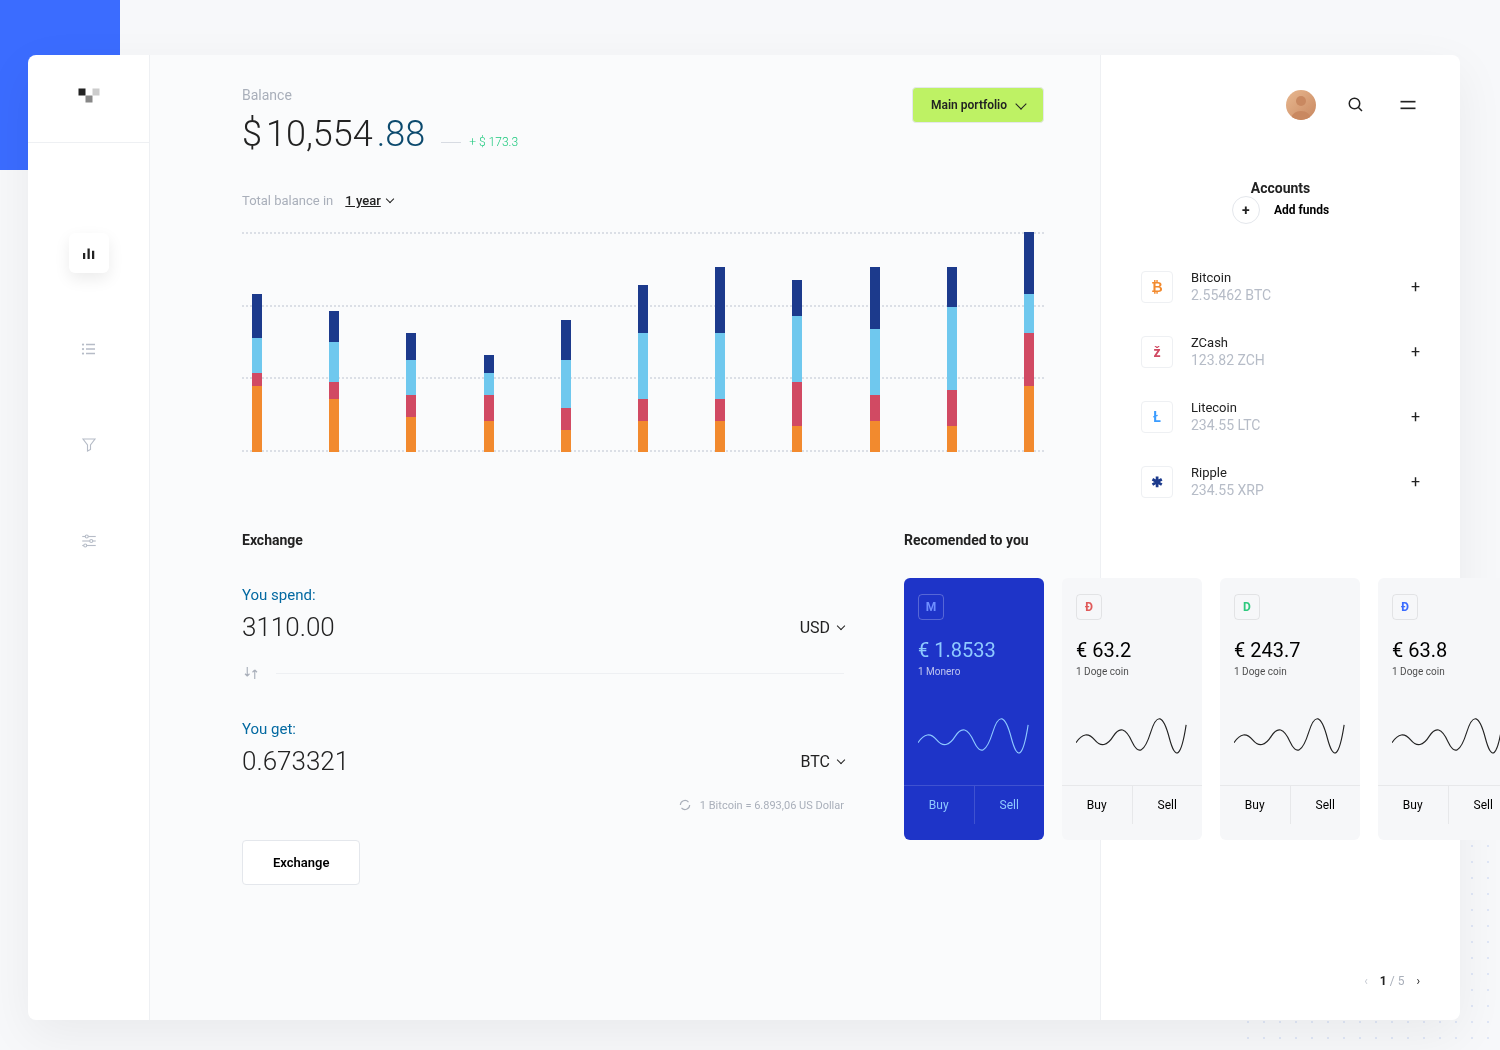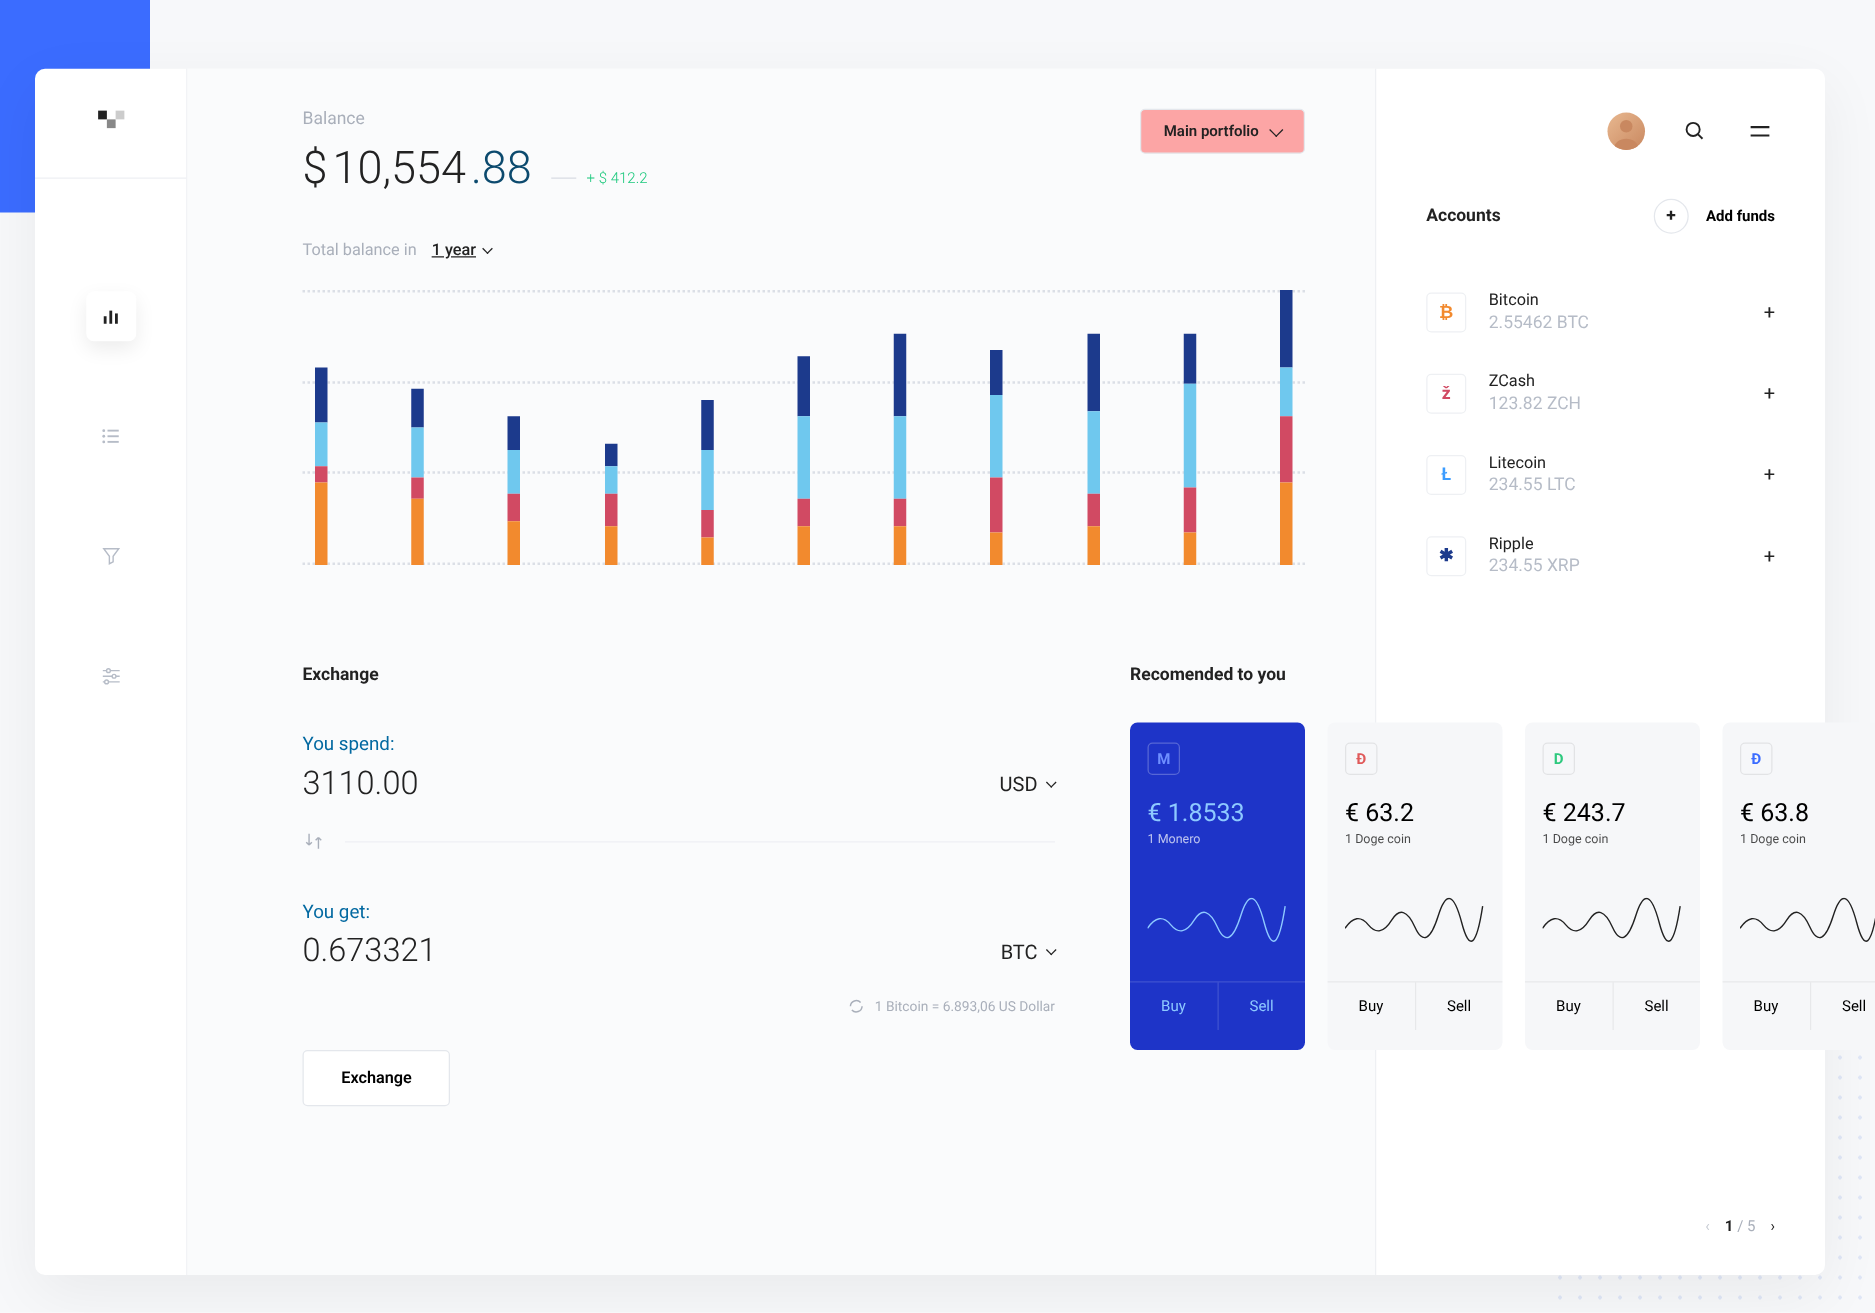--- a/index.html
+++ b/index.html
@@ -14,21 +14,21 @@
 .nav-item.active { background: #fff; box-shadow: 0 6px 16px rgba(0,0,0,0.08); color: #222; }
 .main { flex: 1; display: flex; }
 .content { flex: 1; padding: 32px 56px 30px 92px; background: #fafbfc; }
 .right { width: 360px; border-left: 1px solid #eef0f3; padding: 32px 40px; display: flex; flex-direction: column; }
 .balance-row { display: flex; justify-content: space-between; align-items: flex-start; }
 .balance-label { color: #a9afba; font-size: 14px; margin-bottom: 10px; }
 .balance-value { font-size: 36px; font-weight: 300; color: #222; display: flex; align-items: baseline; gap: 4px; }
 .balance-dec { color: #0c4a6e; text-align: right; }
 .balance-change { color: #1ec97e; font-size: 12px; margin-left: 40px; position: relative; }
 .balance-change::before { content: ""; position: absolute; left: -28px; top: 50%; width: 20px; height: 1px; background: #d7dbe2; }
-.dropdown { border: 1px solid #e4e7ec; background: #fca5a5; padding: 10px 18px; border-radius: 4px; font-size: 12px; font-weight: 600; color: #222; cursor: pointer; display: flex; align-items: center; gap: 10px; }
+.dropdown { border: 1px solid #e4e7ec; background: #bef264; padding: 10px 18px; border-radius: 4px; font-size: 12px; font-weight: 600; color: #222; cursor: pointer; display: flex; align-items: center; gap: 10px; }
 .chevron { width: 8px; height: 8px; border-right: 1.5px solid currentColor; border-bottom: 1.5px solid currentColor; transform: rotate(45deg); margin-top: -3px; }
 .period-row { margin-top: 38px; font-size: 13px; color: #a9afba; display: flex; align-items: center; gap: 12px; }
 .period-select { color: #222; font-weight: 500; cursor: pointer; display: flex; align-items: center; gap: 6px; text-decoration: underline; }
 .chart { margin-top: 24px; height: 250px; position: relative; }
 .gridlines { position: absolute; inset: 0 0 30px 0; display: flex; flex-direction: column; justify-content: space-between; }
 .gridline { border-top: 2px dotted #dbdfe6; height: 0; }
 .bars { position: absolute; inset: 0 0 30px 0; display: flex; align-items: flex-end; justify-content: space-between; padding: 0 10px; }
 .bar-group { width: 10px; display: flex; flex-direction: column; justify-content: flex-end; align-items: center; }
 .seg-a { background: #1c3a8c; }
 .seg-b { background: #6fc8ee; }
@@ -45,21 +45,21 @@
 .ex-cur { font-size: 16px; color: #222; display: flex; align-items: center; gap: 8px; cursor: pointer; }
 .swap-row { display: flex; align-items: center; gap: 16px; margin-bottom: 22px; }
 .swap-icon { width: 18px; height: 18px; color: #a9afba; }
 .swap-line { flex: 1; height: 1px; background: #eef0f3; }
 .ex-note { font-size: 11px; color: #a9afba; display: flex; align-items: center; gap: 8px; justify-content: flex-end; margin-top: 10px; }
 .ex-btn { margin-top: 28px; border: 1px solid #e4e7ec; background: #fff; padding: 14px 30px; font-size: 13px; font-weight: 600; cursor: pointer; border-radius: 4px; }
 .rec { width: 140px; }
 .top-right { display: flex; justify-content: flex-end; align-items: center; gap: 28px; height: 36px; }
 .avatar { width: 30px; height: 30px; border-radius: 50%; background: linear-gradient(135deg,#e8b890,#c98860); display: flex; align-items: center; justify-content: center; overflow: hidden; }
 .icon-btn { width: 24px; height: 24px; display: flex; align-items: center; justify-content: center; cursor: pointer; color: #222; }
-.accounts-head { display: flex; justify-content: space-between; align-items: center; margin-top: 36px; margin-bottom: 30px; }
+.accounts-head { display: flex; justify-content: space-between; align-items: center; margin-top: 57px; margin-bottom: 30px; flex-direction: column; }
 .add-funds { display: flex; align-items: center; gap: 14px; font-size: 12px; font-weight: 700; cursor: pointer; }
 .plus-circle { width: 28px; height: 28px; border: 1px solid #e4e7ec; border-radius: 50%; display: flex; align-items: center; justify-content: center; font-size: 14px; color: #222; }
 .acct-row { display: flex; align-items: center; gap: 18px; padding: 16px 0; cursor: pointer; }
 .acct-icon { width: 32px; height: 32px; border: 1px solid #eef0f3; border-radius: 4px; display: flex; align-items: center; justify-content: center; font-size: 14px; font-weight: 700; }
 .acct-info { flex: 1; }
 .acct-name { font-size: 13px; font-weight: 400; color: #222; }
 .acct-val { font-size: 14px; color: #b6bcc7; margin-top: 2px; }
 .acct-plus { color: #222; font-size: 16px; }
 .price-card { width: 140px; height: 262px; border-radius: 6px; padding: 16px 14px; display: flex; flex-direction: column; background: #f6f7f9; position: relative; }
 .price-card.active { background: #1e34c8; color: #fff; }
@@ -137,21 +137,21 @@
   <div class="main">
     <div class="content">
 
       <div class="balance-row">
         <div>
           <div class="balance-label">Balance</div>
           <div class="balance-value">
             <span>$</span>
             <span>10,554</span>
               <span class="balance-dec">.88</span>
-            <span class="balance-change">+ $ 412.2</span>
+            <span class="balance-change">+ $ 173.3</span>
           </div>
         </div>
         <div class="dropdown">
           <span>Main portfolio</span>
           <span class="chevron"></span>
         </div>
       </div>
 
       <div class="period-row">
         <span>Total balance in</span>

